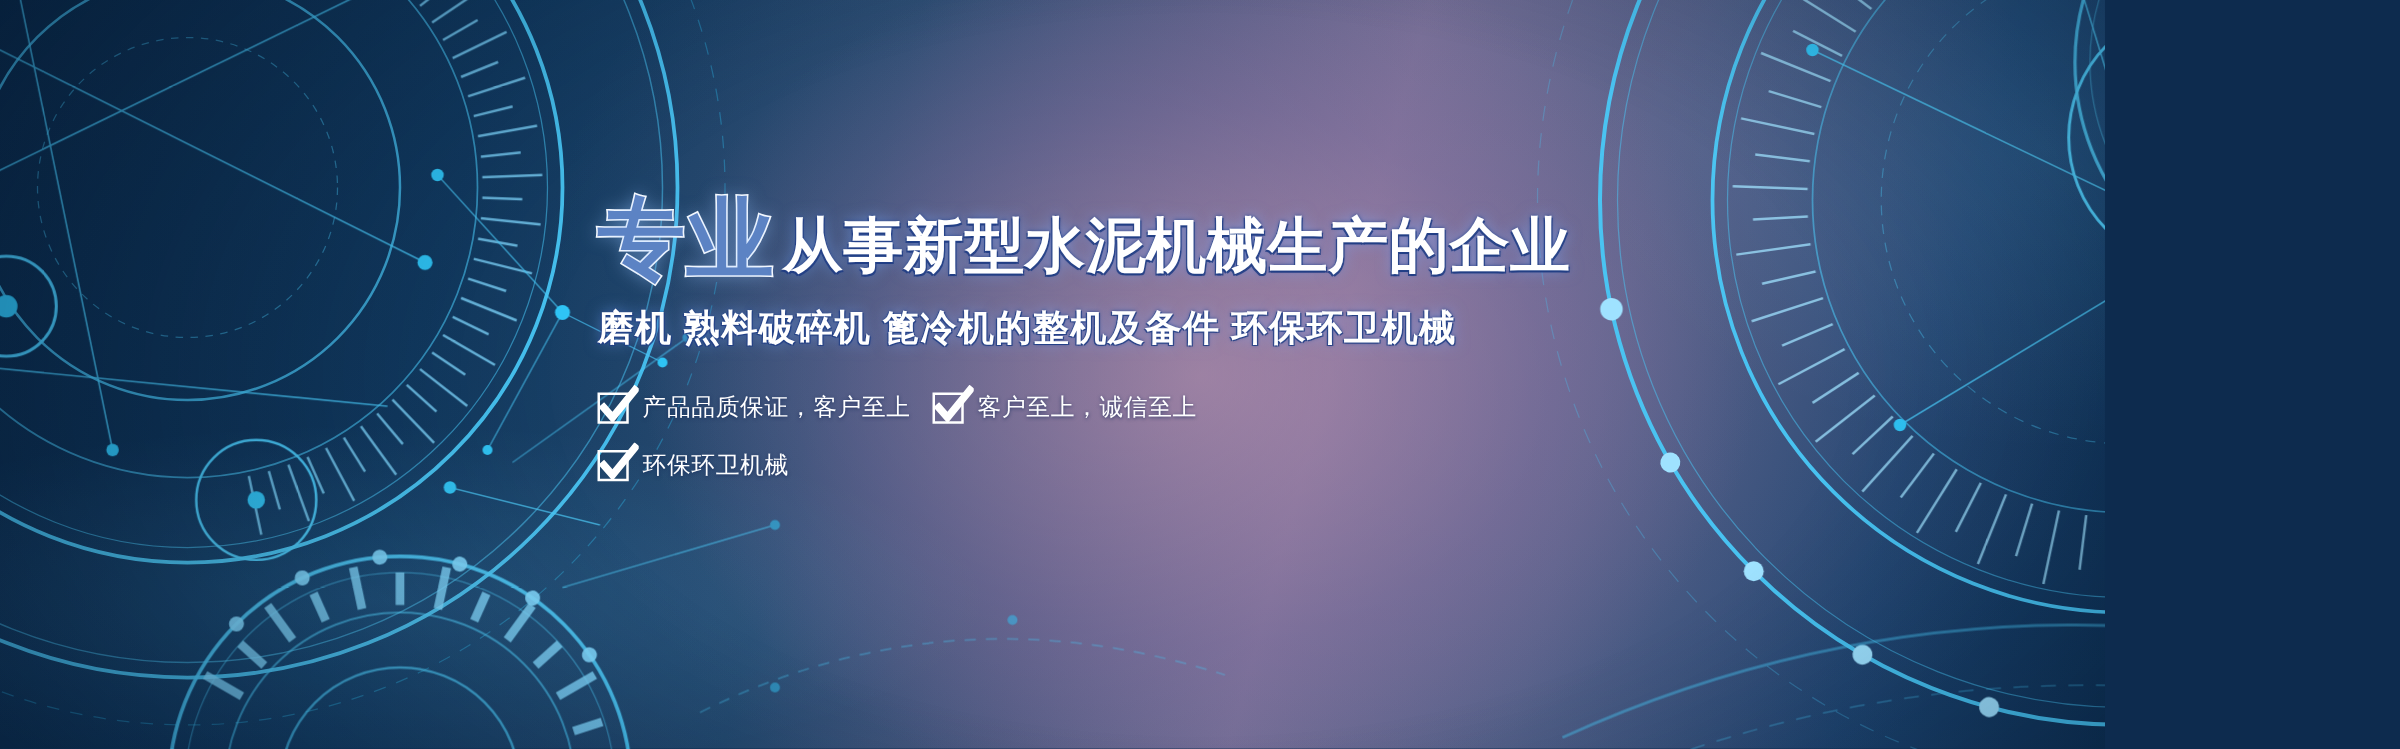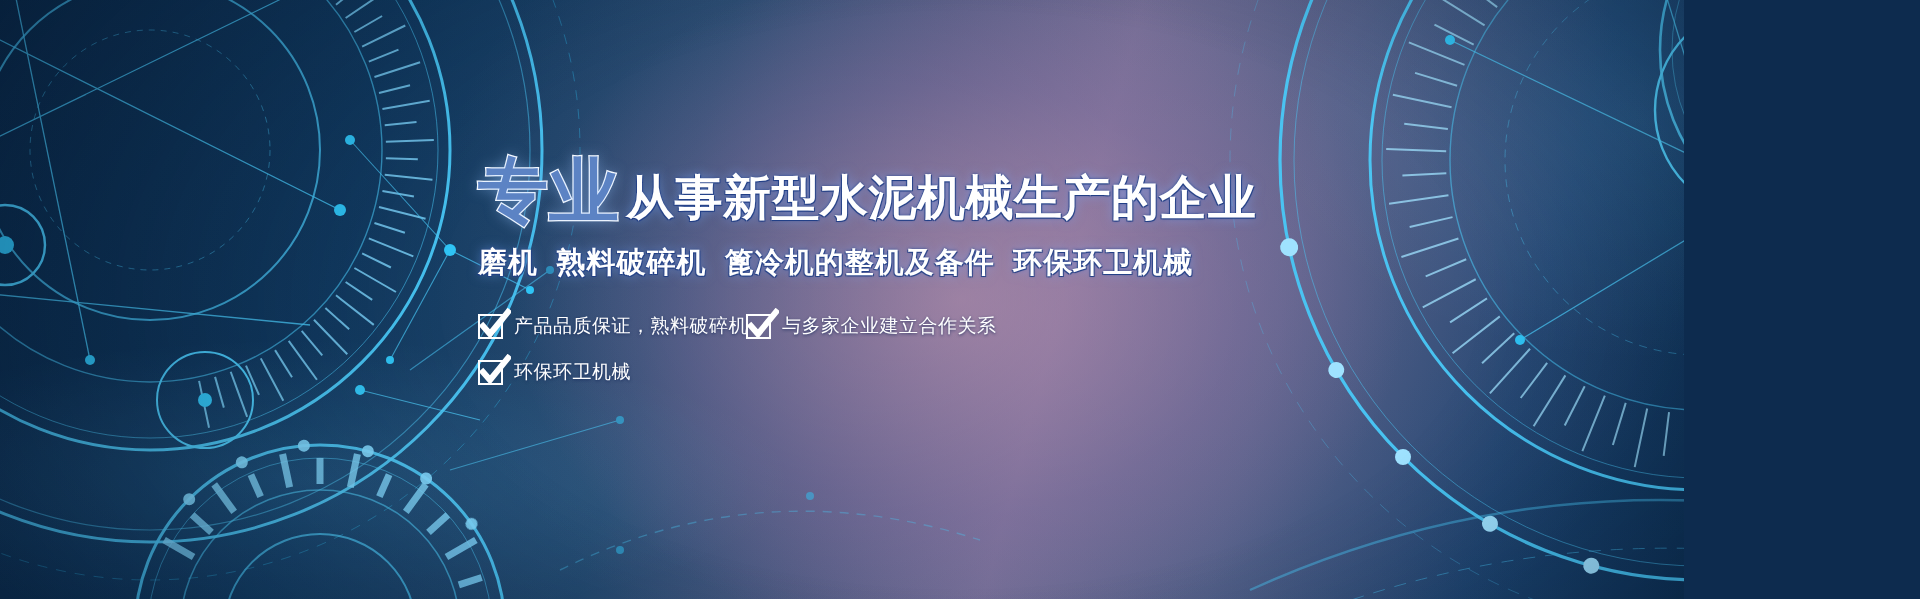--- a/index.html
+++ b/index.html
@@ -79,21 +79,20 @@
     font-size:29px;
     font-weight:bold;
     letter-spacing:1px;
     color:#ffffff;
     white-space:nowrap;
     text-shadow:
       0 0 3px rgba(40,70,140,0.95),
       1px 1px 0 rgba(30,60,130,0.8),
       -1px 1px 0 rgba(30,60,130,0.8),
       0 0 12px rgba(120,170,255,0.55);
-    font-family: Liberation Mono, monospace;
   }
 
   .features {
     margin-top:30px;
     display:grid;
     grid-template-columns:268px auto;
     row-gap:20px;
     column-gap:0px;
   }
   .feature {
@@ -482,32 +481,32 @@
     <div class="subline">磨机  熟料破碎机   篦冷机的整机及备件   环保环卫机械</div>
 
     <div class="features">
 
       <div class="feature">
         <span class="check-box">
           <svg width="34" height="34" viewBox="0 0 34 34">
             <path d="M6 18 L13 26 L31 4" fill="none" stroke="#ffffff" stroke-width="6" stroke-linecap="square" stroke-linejoin="miter"></path>
           </svg>
         </span>
-        <span class="feature-text">产品品质保证，熟料破碎机</span>
+        <span class="feature-text">产品品质保证，客户至上</span>
       </div>
-
 
       <div class="feature">
         <span class="check-box">
           <svg width="34" height="34" viewBox="0 0 34 34">
             <path d="M6 18 L13 26 L31 4" fill="none" stroke="#ffffff" stroke-width="6" stroke-linecap="square" stroke-linejoin="miter"></path>
           </svg>
         </span>
-        <span class="feature-text">与多家企业建立合作关系</span>
+        <span class="feature-text">客户至上，诚信至上</span>
       </div>
+
 
       <div class="feature">
         <span class="check-box">
           <svg width="34" height="34" viewBox="0 0 34 34">
             <path d="M6 18 L13 26 L31 4" fill="none" stroke="#ffffff" stroke-width="6" stroke-linecap="square" stroke-linejoin="miter"></path>
           </svg>
         </span>
         <span class="feature-text">环保环卫机械</span>
       </div>
 

